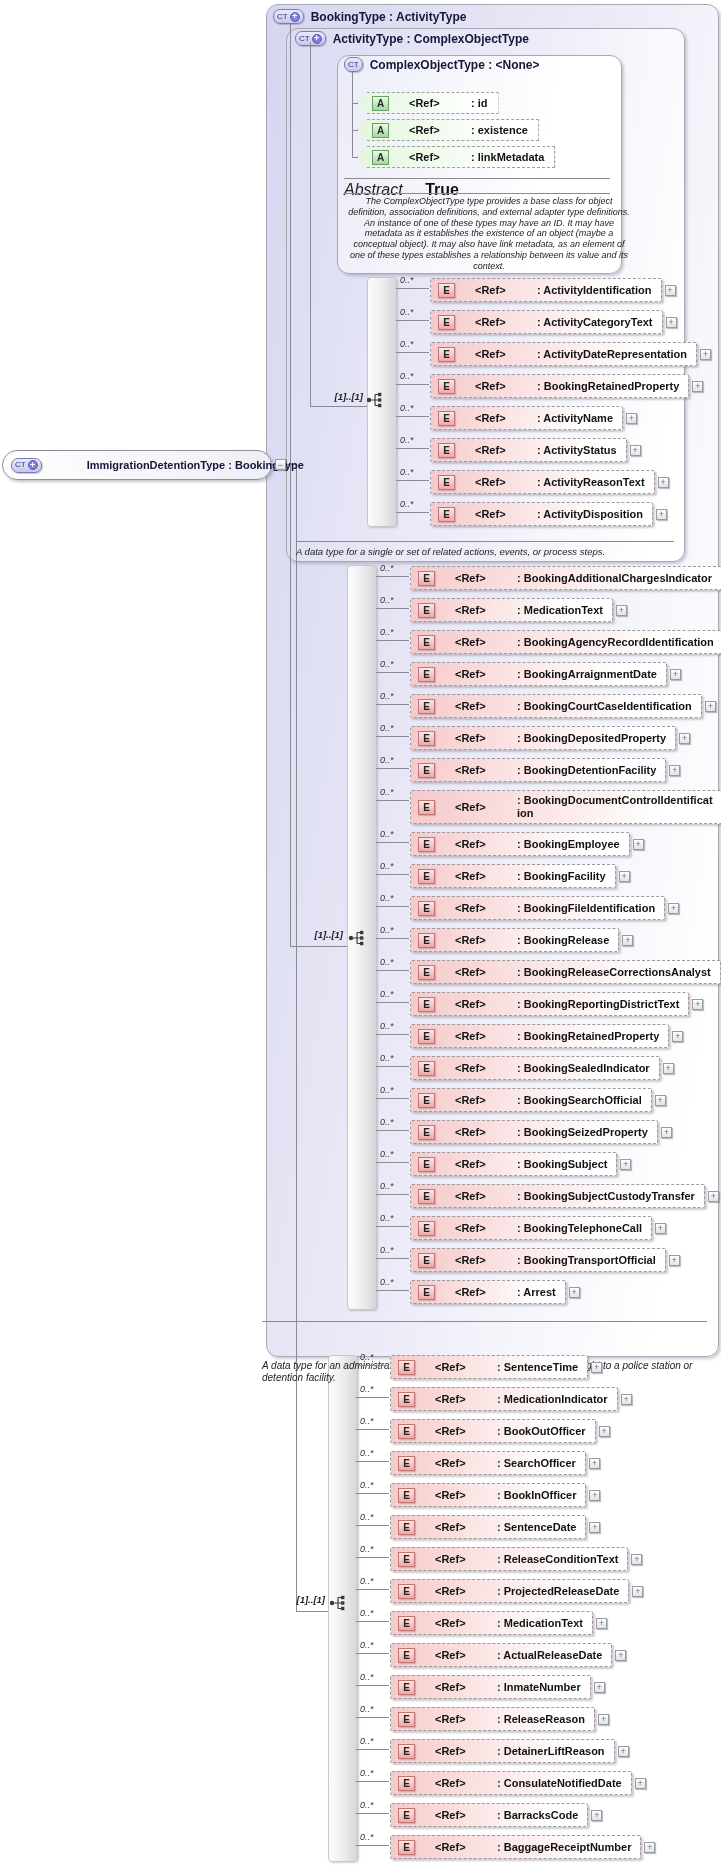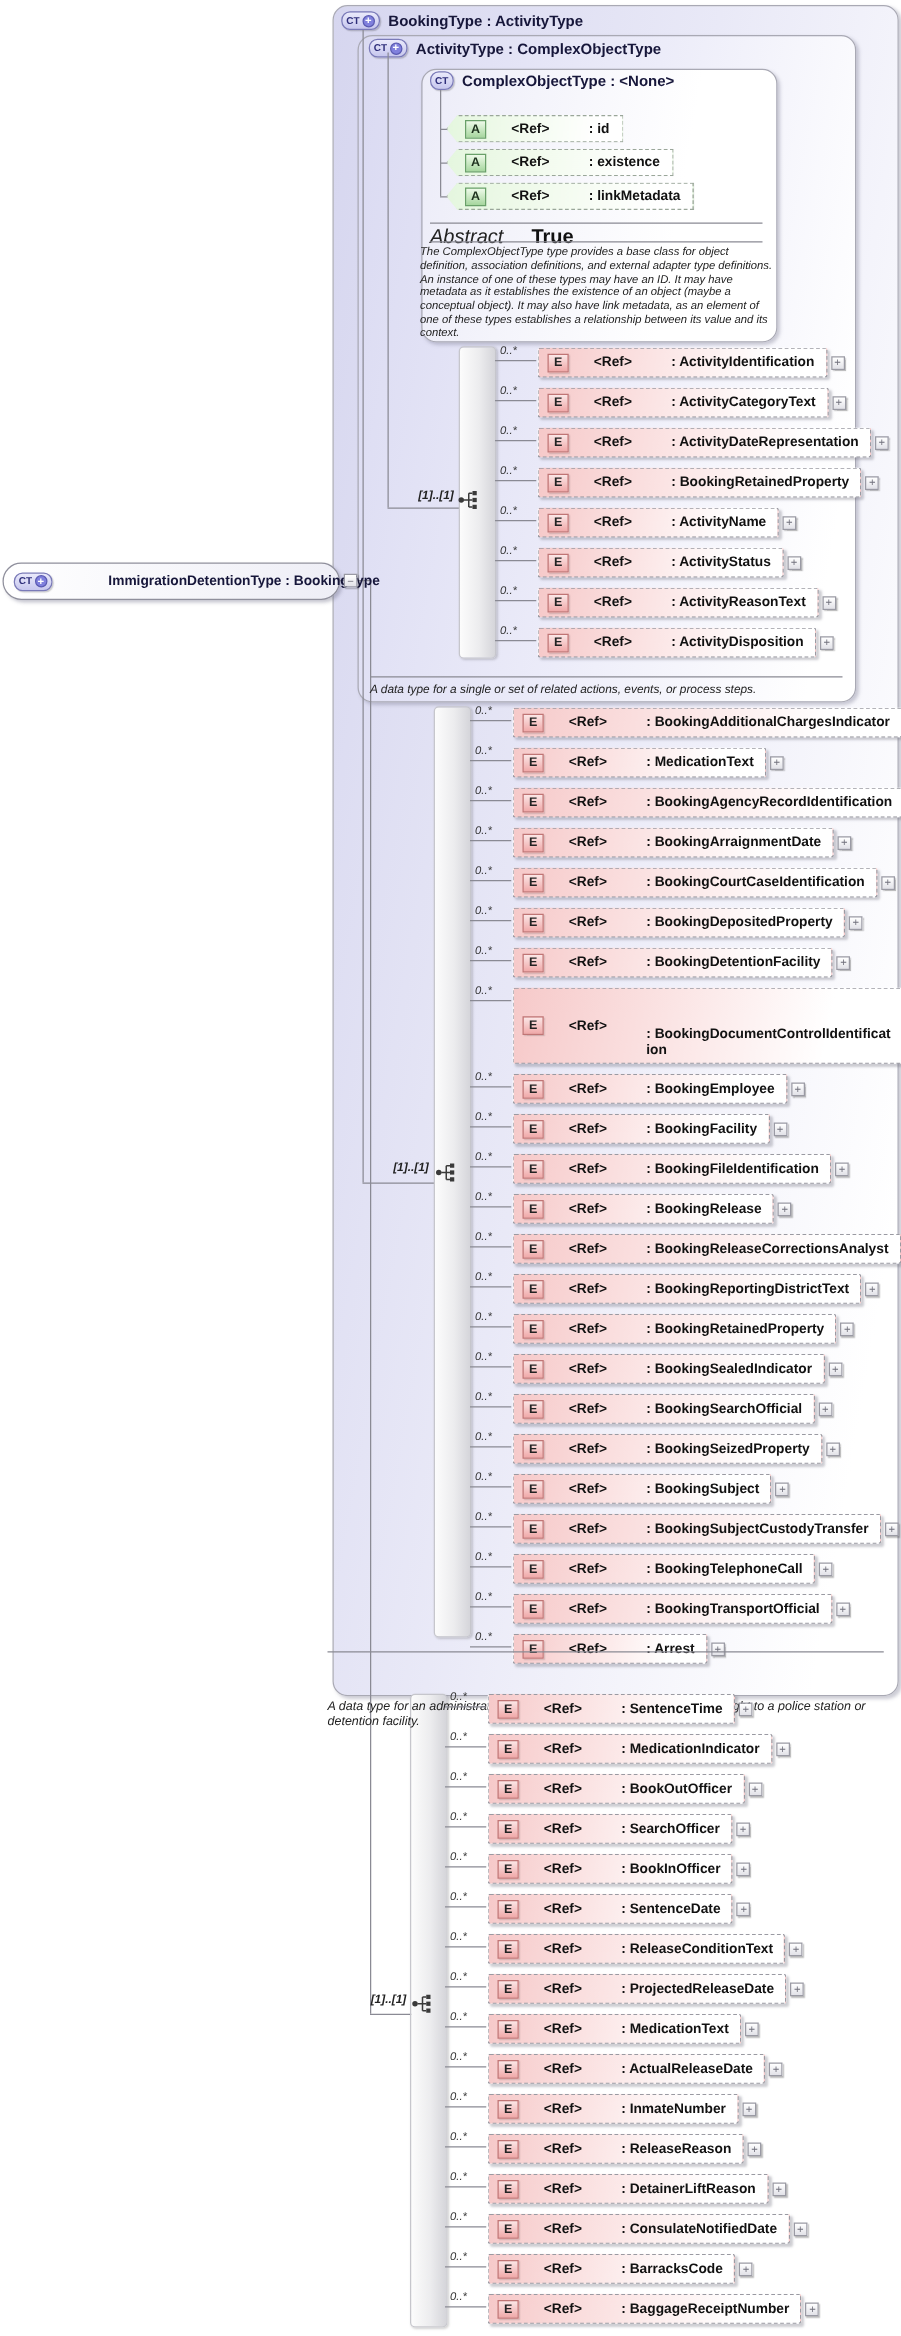--- a/index.html
+++ b/index.html
@@ -17,21 +17,21 @@
   .tbox.complex {left:337px;top:55px; width:283px;height:217px;
         background:linear-gradient(100deg,#ececf8 0%,#ffffff 70%);}
 
   .boxheader{position:absolute;display:flex;align-items:center;gap:7px;}
   .boxheader .ttl{font-size:12px;font-weight:bold;color:#16163a;white-space:nowrap;}
 
   
   .ct{display:inline-flex;align-items:center;gap:2px;height:13px;padding:0 3px;
       border:1px solid #7a7ab8;border-radius:7px;
       background:linear-gradient(#eaeafb,#c7c7ee);box-shadow:1px 1px 1px rgba(0,0,0,.2);}
-  .ct .t{font-size:8px;font-weight:bold;color:#2e2e7a;line-height:1;}
+  .ct .t{font-size:8px;font-weight:normal;color:#2e2e7a;line-height:1;}
   .ct .plus{width:10px;height:10px;border-radius:50%;background:#8080dd;border:1px solid #5a5ab2;
       color:#fff;font-size:9px;line-height:9px;font-weight:bold;display:flex;
       align-items:center;justify-content:center;box-sizing:border-box;}
 
   
   .rootnode{position:absolute;left:2px;top:450px;width:270px;height:30px;border:1px solid #8f8f9c;
       border-radius:15px;background:linear-gradient(100deg,#ffffff,#eeeef6);
       box-shadow:2px 2px 3px rgba(110,110,135,.4);display:flex;align-items:center;gap:6px;
       padding:0 6px 0 8px;box-sizing:border-box;}
   .rootnode .lbl{font-size:11px;font-weight:bold;color:#16163a;white-space:nowrap;margin-left:39px;}
@@ -61,43 +61,43 @@
   .card{position:absolute;left:4px;top:-3px;font-size:9px;font-style:italic;color:#333;}
   .el-box{display:flex;align-items:center;min-height:24px;box-sizing:border-box;
       border:1px dashed #9a9aa2;border-radius:2px;padding:3px 9px 3px 7px;
       background:linear-gradient(100deg,#f6c9c9 0%,#fbe4e4 40%,#ffffff 80%);
       box-shadow:2px 2px 2px rgba(90,90,105,.3);}
   .e-ic{width:17px;height:15px;box-sizing:border-box;border:1px solid #c07575;flex:none;
       background:linear-gradient(#fbe7e7,#f0a8a8);color:#222;font-size:10px;font-weight:bold;
       display:flex;align-items:center;justify-content:center;box-shadow:1px 1px 1px rgba(0,0,0,.15);}
   .ref{font-size:11px;font-weight:bold;color:#111;min-width:50px;margin-left:20px;white-space:nowrap;}
   .ename{font-size:11px;font-weight:bold;color:#111;margin-left:12px;white-space:nowrap;}
-  .ename.wrap{white-space:normal;word-break:break-all;max-width:202px;line-height:13px;margin-top:27px;}
+  .ename.wrap{white-space:normal;word-break:break-all;max-width:202px;line-height:13px;}
   .el-row .pm{margin-left:3px;}
 
   
   .attrs{position:absolute;left:352px;top:92px;}
   .at-row{position:relative;display:flex;align-items:center;margin-bottom:5px;padding-left:5px;}
   .at-row::before{content:"";position:absolute;left:0;top:11px;width:6px;border-top:1px solid #8a8a94;}
   .at-box{display:flex;align-items:center;height:22px;box-sizing:border-box;
       border:1px dashed #9aa69a;padding:0 10px 0 14px;
       background:linear-gradient(100deg,#e4f6de 0%,#f3fbef 45%,#ffffff 85%);
       clip-path:polygon(0 50%,9px 0,100% 0,100% 100%,9px 100%);
       filter:drop-shadow(1.5px 1.5px 1px rgba(0,0,0,.18));}
   .a-ic{width:17px;height:15px;box-sizing:border-box;border:1px solid #69a069;flex:none;
       background:linear-gradient(#eefae9,#a6d69e);color:#1d301d;font-size:10px;font-weight:bold;
       display:flex;align-items:center;justify-content:center;}
 
   
   .sep{position:absolute;height:0;border-top:1px solid #8a8a94;}
   .abstract{position:absolute;left:344px;top:181px;font-size:16px;}
   .abstract .al{font-style:italic;color:#222;}
   .abstract .av{font-weight:bold;margin-left:18px;color:#111;}
-  .desc{position:absolute;left:336px;top:196px;width:282px;font-size:9px;line-height:10.8px;
-      font-style:italic;color:#222;}
+  .desc{position:absolute;left:348px;top:196px;width:282px;font-size:9px;line-height:10.8px;
+      font-style:italic;color:#222;text-align:center;}
   .doc{position:absolute;font-size:10px;font-style:italic;color:#222;line-height:12px;}
 </style>
 </head>
 <body>
 
 <div class="tbox booking"></div>
 <div class="tbox activity"></div>
 <div class="tbox complex"></div>
 
 <div class="boxheader" style="left:273px;top:9px;">

